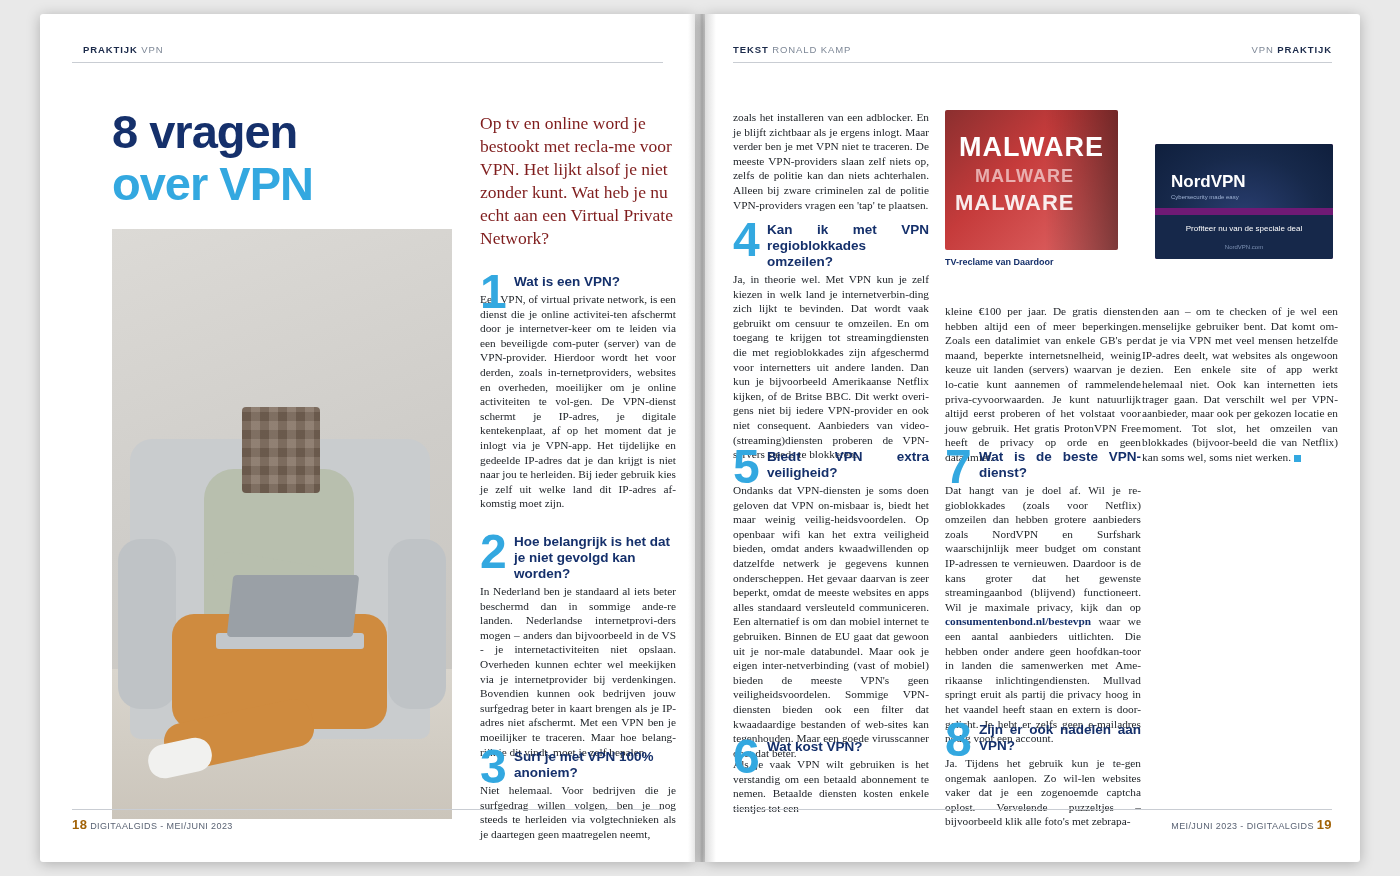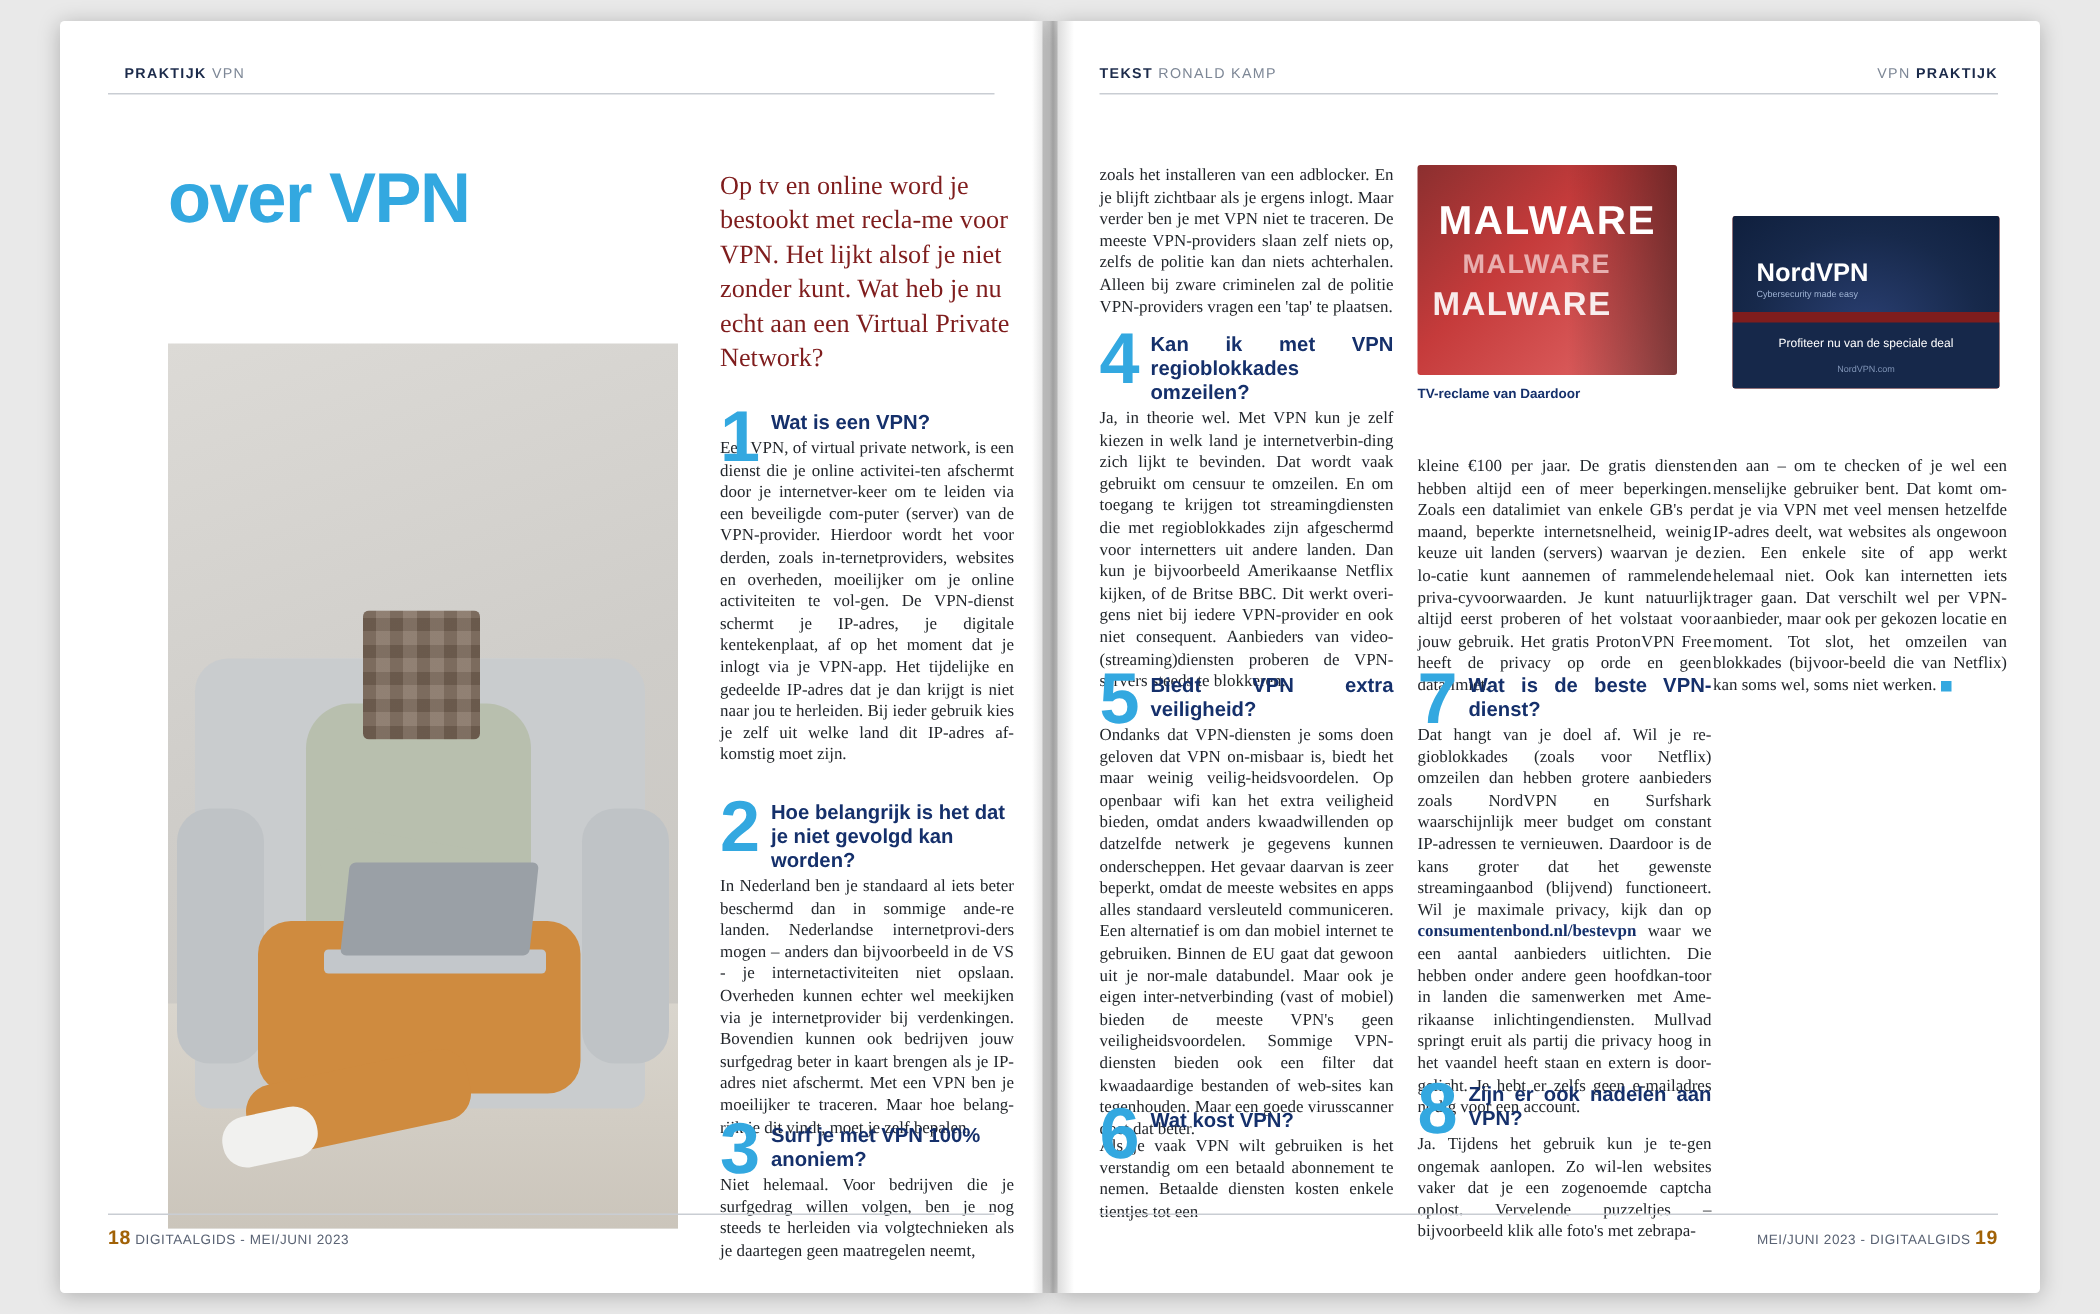--- a/index.html
+++ b/index.html
@@ -89,21 +89,21 @@
   
   .col{position:absolute;width:196px;font-size:11.3px;line-height:14.6px;color:#22262b;text-align:justify;}
   .imgbox{position:absolute;border-radius:2px;overflow:hidden;}
   .malware{
     background:linear-gradient(135deg,#8b2f2f 0%,#c53b3b 40%,#e46a6a 100%);
   }
   .malware .w1{position:absolute;left:14px;top:22px;font-family:"Liberation Sans",sans-serif;font-weight:bold;color:#fff;font-size:27px;letter-spacing:1px;}
   .malware .w2{position:absolute;left:30px;top:56px;font-family:"Liberation Sans",sans-serif;font-weight:bold;color:#f0c3c3;font-size:18px;letter-spacing:1px;opacity:.85;}
   .malware .w3{position:absolute;left:10px;top:80px;font-family:"Liberation Sans",sans-serif;font-weight:bold;color:#fff;font-size:22px;letter-spacing:1px;opacity:.9;}
   .malware .shade{position:absolute;right:0;top:0;width:42%;height:100%;background:linear-gradient(to left,rgba(0,0,0,.45),rgba(0,0,0,0));}
-  .nord{background:#7f1d1d;}
+  .nord{background:#701a75;}
   .nord .nwave{position:absolute;left:0;top:0;width:100%;height:56%;background:radial-gradient(ellipse at 50% 120%, #2a3f72 0%, #17294b 60%, #0f1f3d 100%);}
   .nord .nlogo{position:absolute;left:16px;top:28px;font-family:"Liberation Sans",sans-serif;color:#fff;font-weight:bold;font-size:17px;}
   .nord .nsub{position:absolute;left:16px;top:50px;font-family:"Liberation Sans",sans-serif;color:#9fb3d4;font-size:6px;}
   .nord .nbar{position:absolute;left:0;bottom:0;width:100%;height:38%;background:#16284a;}
   .nord .ntext{position:absolute;left:0;bottom:26px;width:100%;text-align:center;font-family:"Liberation Sans",sans-serif;color:#fff;font-size:8px;}
   .nord .nfoot{position:absolute;left:0;bottom:9px;width:100%;text-align:center;font-family:"Liberation Sans",sans-serif;color:#7f93b5;font-size:6px;}
   .caption{
     position:absolute;font-family:"Liberation Sans",sans-serif;
     font-weight:bold;font-size:9px;color:#15306b;
   }
@@ -121,20 +121,21 @@
 <div class="spread">
 
   <div class="page page-left">
     <div class="runhead" style="left:32px;padding-left:11px;">
       <span class="bold">PRAKTIJK</span>
       <span class="light">VPN</span>
     </div>
     <div class="rule" style="left:32px;top:48px;width:591px;"></div>
 
     <div class="title-block">
+      <div class="t-dark">8 vragen</div>
       <div class="t-light">over VPN</div>
     </div>
 
     <div class="photo">
       <div class="floor"></div>
       <div class="chairback"></div>
       <div class="chair"></div>
       <div class="chairarm-l"></div>
       <div class="chairarm-r"></div>
       <div class="body"></div>

